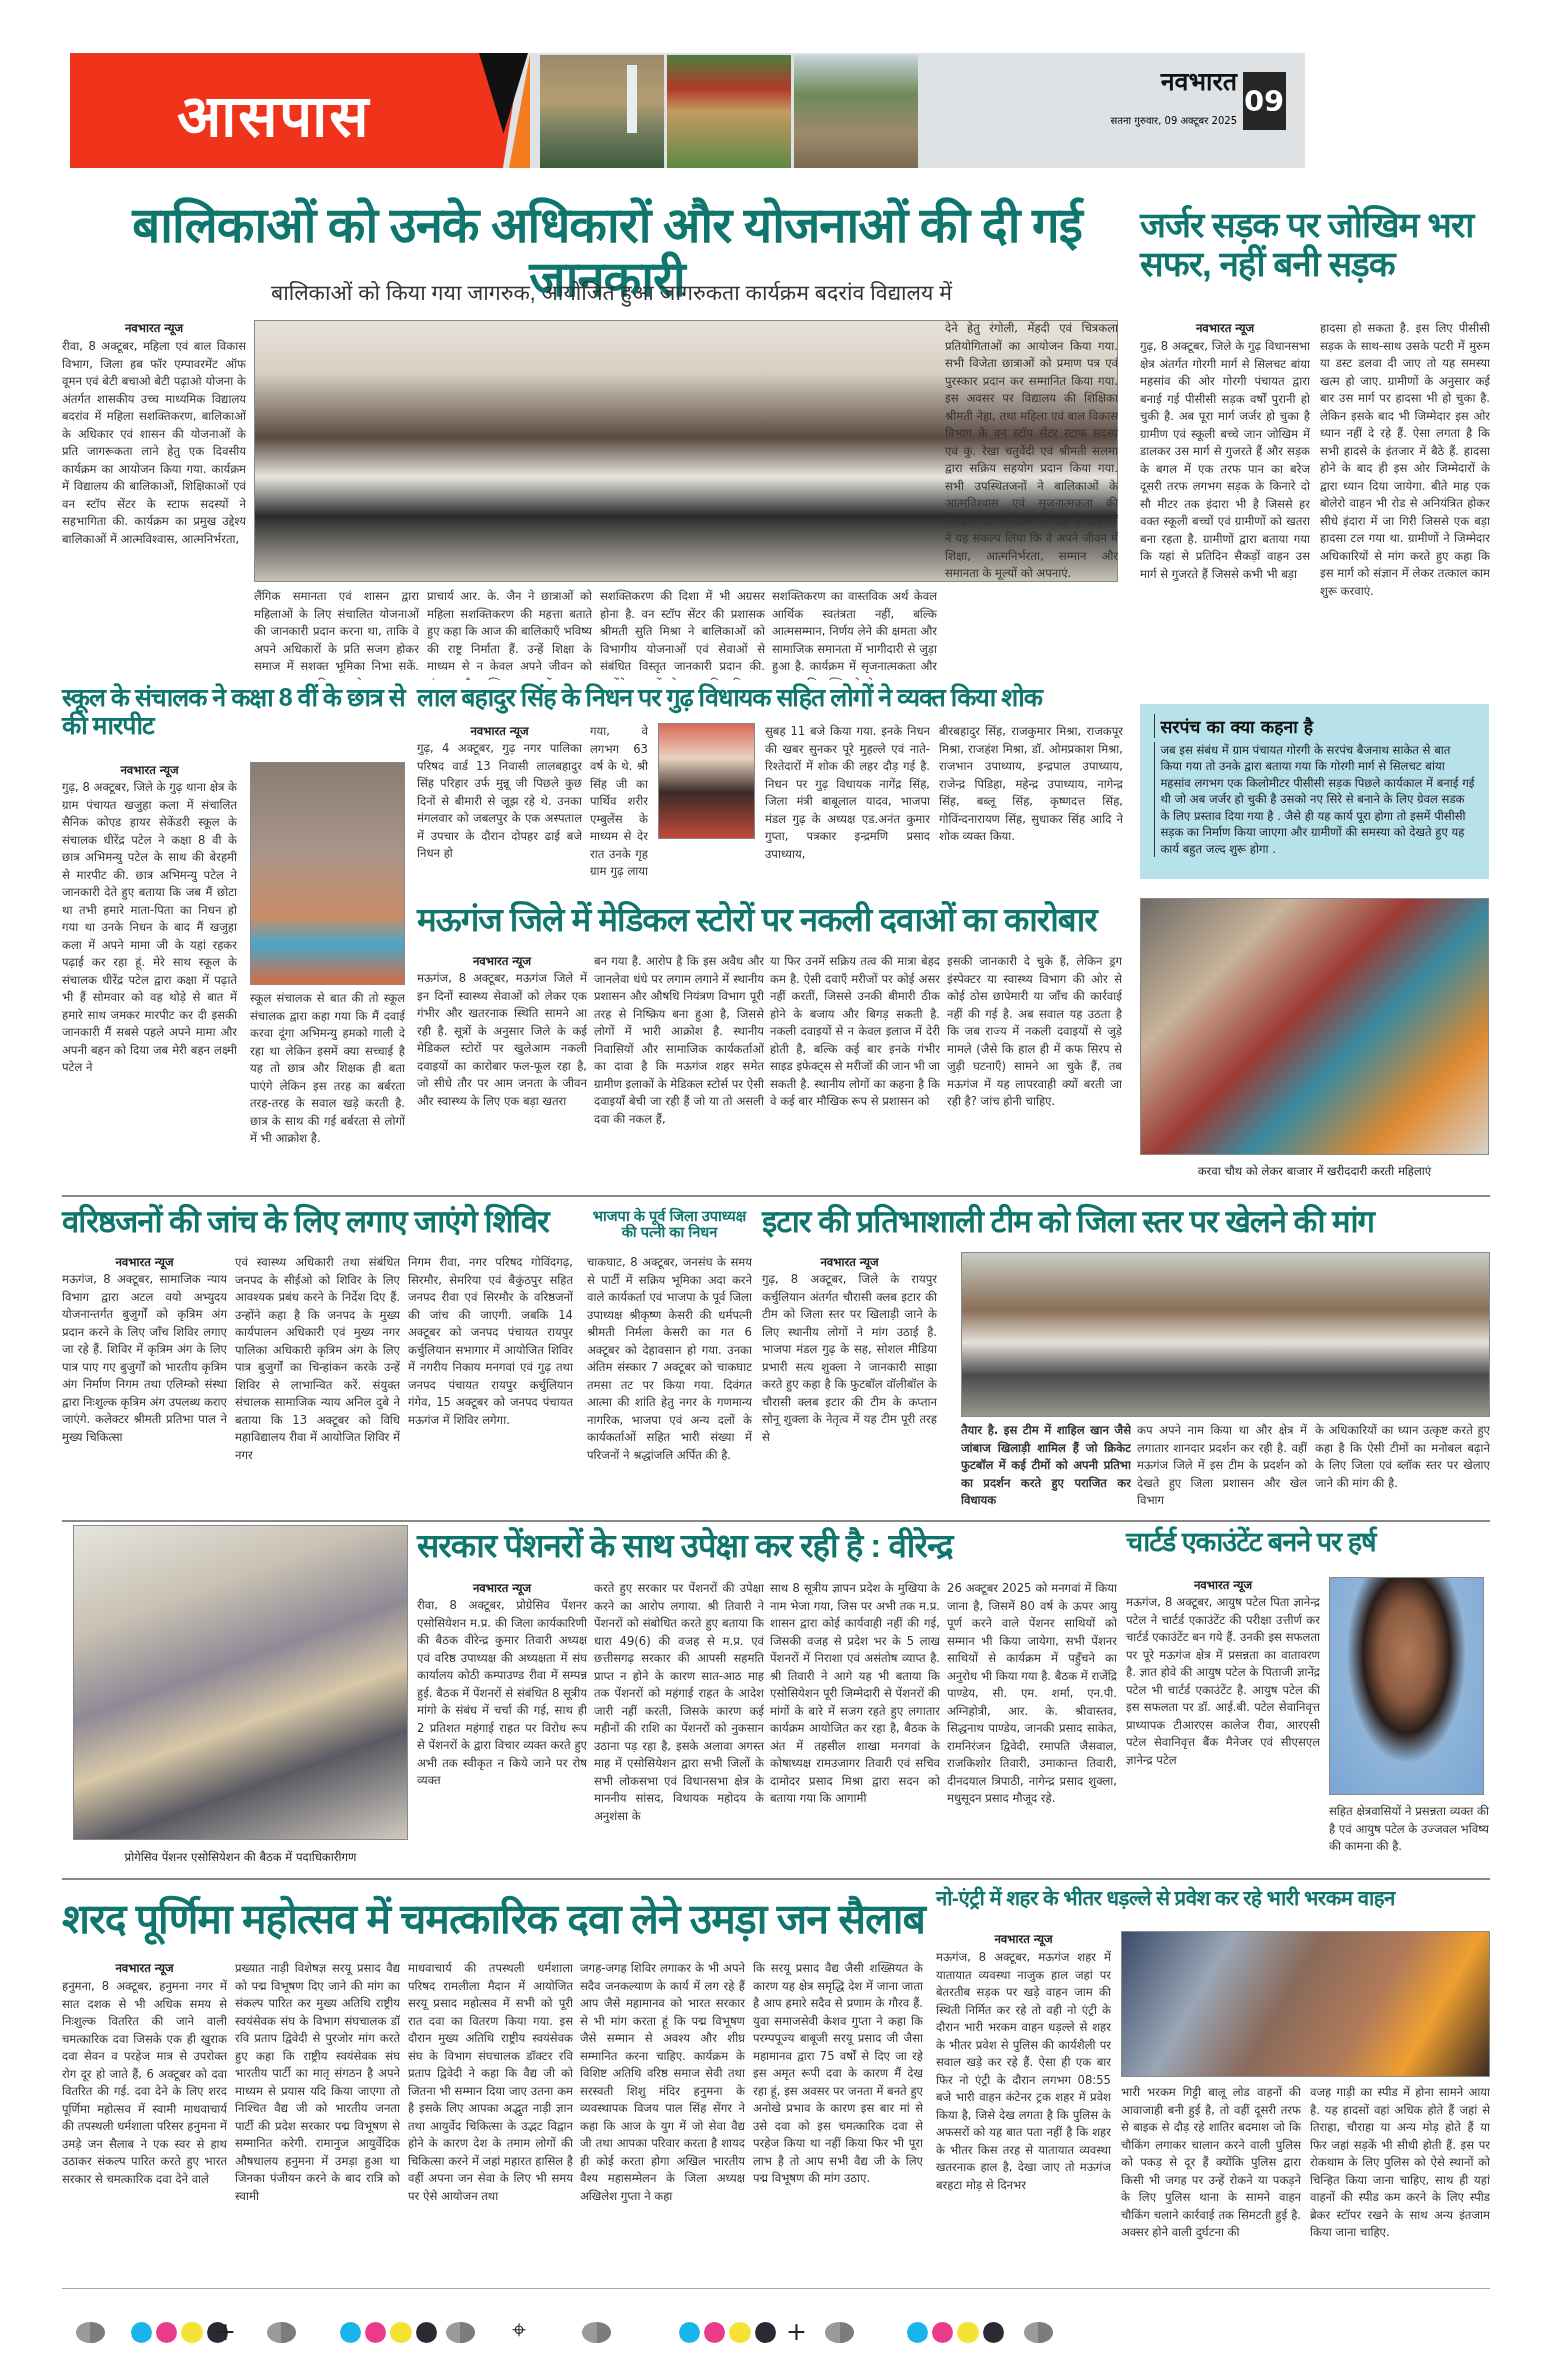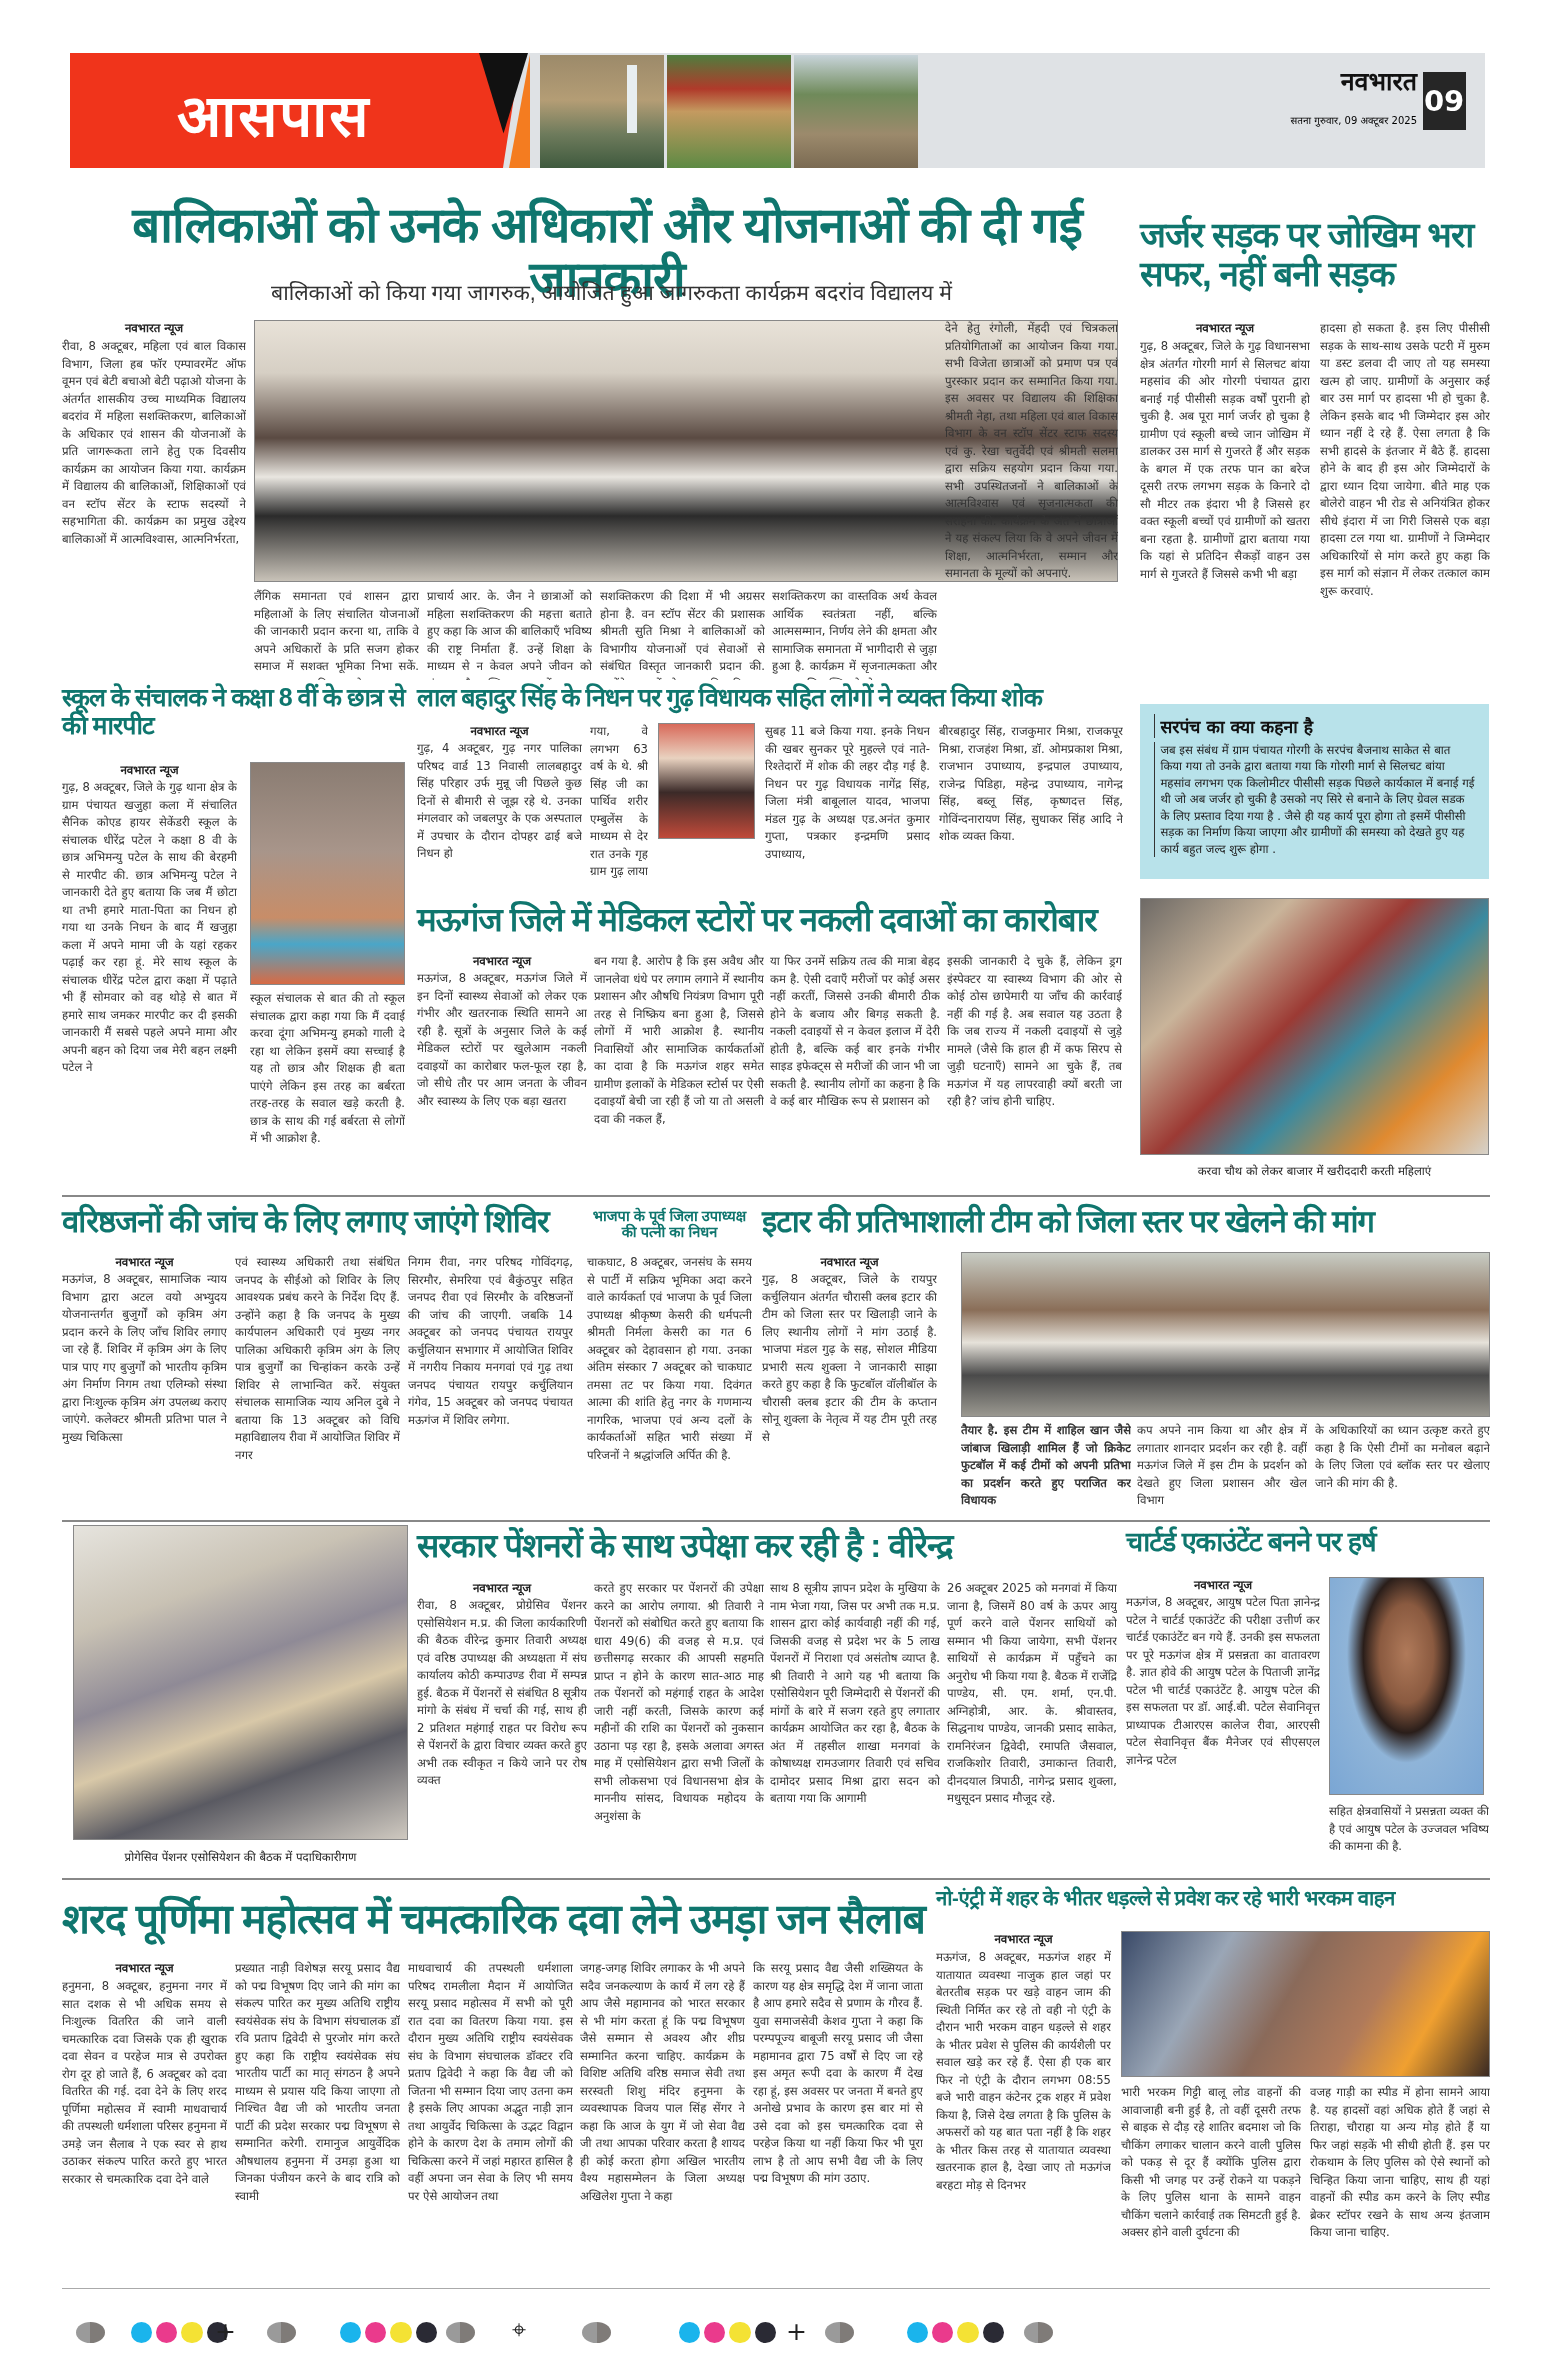--- a/index.html
+++ b/index.html
@@ -1,17 +1,17 @@
 <!DOCTYPE html>
 <html><head>
 <meta charset="utf-8">
 <style>
   * { box-sizing: border-box; margin: 0; padding: 0; }
   body { width: 1553px; height: 2375px; background: #ffffff; font-family: "DejaVu Sans", sans-serif; color: #1a1a1a; position: relative; overflow: hidden; }
-  .page { position: absolute; left: 70px; top: 53px; width: 1415px; }
+  .page { position: absolute; left: 70px; top: 53px; width: 1235px; }
   .masthead { position: relative; height: 115px; background: #dfe2e5; }
   .mast-red { position: absolute; left: 0; top: 0; width: 451px; height: 115px; background: #f0341b; clip-path: polygon(0 0, 100% 0, 96% 100%, 0 100%); }
   .mast-black { position: absolute; left: 409px; top: 0; width: 49px; height: 115px; background: #111; clip-path: polygon(0 0, 100% 0, 50% 70%); }
   .mast-orange { position: absolute; left: 439px; top: 0; width: 21.3px; height: 115px; background: #f47c20; clip-path: polygon(100% 0, 100% 100%, 0 100%); }
   .mast-title { position: absolute; left: 107px; top: 21.3px; font-size: 58px; font-weight: bold; color: #fff; letter-spacing: 1.9px; }
   .mast-photos { position: absolute; left: 470px; top: 1.9px; display: flex; gap: 2.9px; }
   .mast-photo { width: 124px; height: 113px; }
   .ph-fall { background: linear-gradient(180deg, #9c8a6a 0%, #b49d75 40%, #6e7b5c 70%, #3f5a3e 100%); position: relative; }
   .ph-fall::after { content: ""; position: absolute; left: 87px; top: 9.7px; width: 9.7px; height: 68px; background: #e8eef0; }
   .ph-gate { background: linear-gradient(180deg, #4f7d3e 0%, #b03a2a 30%, #c49a60 50%, #5d8a44 100%); }
@@ -64,21 +64,21 @@
 <div class="abs sub" style="left:194px;top:277px;width:835px;font-size:21.3px;text-align:center;">बालिकाओं को किया गया जागरुक, आयोजित हुआ जागरुकता कार्यक्रम बदरांव विद्यालय में</div>
 <div class="abs byline" style="left:62px;top:320px;width:184px;">नवभारत न्यूज</div>
 <div class="col-text body-text" style="left:62px;top:338px;width:184px;height:330px;">रीवा, 8 अक्टूबर, महिला एवं बाल विकास विभाग, जिला हब फॉर एम्पावरमेंट ऑफ वूमन एवं बेटी बचाओ बेटी पढ़ाओ योजना के अंतर्गत शासकीय उच्च माध्यमिक विद्यालय बदरांव में महिला सशक्तिकरण, बालिकाओं के अधिकार एवं शासन की योजनाओं के प्रति जागरूकता लाने हेतु एक दिवसीय कार्यक्रम का आयोजन किया गया. कार्यक्रम में विद्यालय की बालिकाओं, शिक्षिकाओं एवं वन स्टॉप सेंटर के स्टाफ सदस्यों ने सहभागिता की. कार्यक्रम का प्रमुख उद्देश्य बालिकाओं में आत्मविश्वास, आत्मनिर्भरता,</div>
 <div class="photo" style="left:254px;top:320px;width:864px;height:262px;background:linear-gradient(180deg,#e8e2d8 0%,#d6cfc4 20%,#5a4a42 45%,#e9e6e0 60%,#2b2b2b 75%,#c8c2b8 100%);"></div>
 <div class="col-text body-text" style="left:254px;top:588px;width:165px;height:92px;">लैंगिक समानता एवं शासन द्वारा महिलाओं के लिए संचालित योजनाओं की जानकारी प्रदान करना था, ताकि वे अपने अधिकारों के प्रति सजग होकर समाज में सशक्त भूमिका निभा सकें. इस अवसर पर विद्यालय के</div>
 <div class="col-text body-text" style="left:427px;top:588px;width:165px;height:92px;">प्राचार्य आर. के. जैन ने छात्राओं को महिला सशक्तिकरण की महत्ता बताते हुए कहा कि आज की बालिकाएँ भविष्य की राष्ट्र निर्माता हैं. उन्हें शिक्षा के माध्यम से न केवल अपने जीवन को संवारना है, बल्कि समाज में समानता और</div>
 <div class="col-text body-text" style="left:600px;top:588px;width:165px;height:92px;">सशक्तिकरण की दिशा में भी अग्रसर होना है. वन स्टॉप सेंटर की प्रशासक श्रीमती सुति मिश्रा ने बालिकाओं को विभागीय योजनाओं एवं सेवाओं से संबंधित विस्तृत जानकारी प्रदान की. उन्होंने छात्राओं को बताया कि महिला</div>
 <div class="col-text body-text" style="left:772px;top:588px;width:165px;height:92px;">सशक्तिकरण का वास्तविक अर्थ केवल आर्थिक स्वतंत्रता नहीं, बल्कि आत्मसम्मान, निर्णय लेने की क्षमता और सामाजिक समानता में भागीदारी से जुड़ा हुआ है. कार्यक्रम में सृजनात्मकता और आत्म-अभिव्यक्ति को प्रोत्साहन</div>
 <div class="col-text body-text" style="left:945px;top:320px;width:173px;height:359px;">देने हेतु रंगोली, मेंहदी एवं चित्रकला प्रतियोगिताओं का आयोजन किया गया. सभी विजेता छात्राओं को प्रमाण पत्र एवं पुरस्कार प्रदान कर सम्मानित किया गया. इस अवसर पर विद्यालय की शिक्षिका श्रीमती नेहा, तथा महिला एवं बाल विकास विभाग के वन स्टॉप सेंटर स्टाफ सदस्य एवं कु. रेखा चतुर्वेदी एवं श्रीमती सलमा द्वारा सक्रिय सहयोग प्रदान किया गया. सभी उपस्थितजनों ने बालिकाओं के आत्मविश्वास एवं सृजनात्मकता की सराहना की. कार्यक्रम के अंत में छात्राओं ने यह संकल्प लिया कि वे अपने जीवन में शिक्षा, आत्मनिर्भरता, सम्मान और समानता के मूल्यों को अपनाएं.</div>
 
-<div class="abs headline" style="left:1140px;top:206px;width:349px;font-size:35px;margin-top:10px;">जर्जर सड़क पर जोखिम भरा सफर, नहीं बनी सड़क</div>
+<div class="abs headline" style="left:1140px;top:206px;width:349px;font-size:35px;">जर्जर सड़क पर जोखिम भरा सफर, नहीं बनी सड़क</div>
 <div class="abs byline" style="left:1140px;top:320px;width:170px;">नवभारत न्यूज</div>
 <div class="col-text body-text" style="left:1140px;top:338px;width:170px;height:359px;">गुढ़, 8 अक्टूबर, जिले के गुढ़ विधानसभा क्षेत्र अंतर्गत गोरगी मार्ग से सिलचट बांया महसांव की ओर गोरगी पंचायत द्वारा बनाई गई पीसीसी सड़क वर्षों पुरानी हो चुकी है. अब पूरा मार्ग जर्जर हो चुका है ग्रामीण एवं स्कूली बच्चे जान जोखिम में डालकर उस मार्ग से गुजरते हैं और सड़क के बगल में एक तरफ पान का बरेज दूसरी तरफ लगभग सड़क के किनारे दो सौ मीटर तक इंदारा भी है जिससे हर वक्त स्कूली बच्चों एवं ग्रामीणों को खतरा बना रहता है. ग्रामीणों द्वारा बताया गया कि यहां से प्रतिदिन सैकड़ों वाहन उस मार्ग से गुजरते हैं जिससे कभी भी बड़ा</div>
 <div class="col-text body-text" style="left:1320px;top:320px;width:170px;height:378px;">हादसा हो सकता है. इस लिए पीसीसी सड़क के साथ-साथ उसके पटरी में मुरुम या डस्ट डलवा दी जाए तो यह समस्या खत्म हो जाए. ग्रामीणों के अनुसार कई बार उस मार्ग पर हादसा भी हो चुका है. लेकिन इसके बाद भी जिम्मेदार इस ओर ध्यान नहीं दे रहे हैं. ऐसा लगता है कि सभी हादसे के इंतजार में बैठे हैं. हादसा होने के बाद ही इस ओर जिम्मेदारों के द्वारा ध्यान दिया जायेगा. बीते माह एक बोलेरो वाहन भी रोड से अनियंत्रित होकर सीधे इंदारा में जा गिरी जिससे एक बड़ा हादसा टल गया था. ग्रामीणों ने जिम्मेदार अधिकारियों से मांग करते हुए कहा कि इस मार्ग को संज्ञान में लेकर तत्काल काम शुरू करवाएं.</div>
 <div class="box-sarpanch" style="left:1140px;top:704px;width:349px;height:175px;">
   <h3>सरपंच का क्या कहना है</h3>
   <p>जब इस संबंध में ग्राम पंचायत गोरगी के सरपंच बैजनाथ साकेत से बात किया गया तो उनके द्वारा बताया गया कि गोरगी मार्ग से सिलचट बांया महसांव लगभग एक किलोमीटर पीसीसी सड़क पिछले कार्यकाल में बनाई गई थी जो अब जर्जर हो चुकी है उसको नए सिरे से बनाने के लिए ग्रेवल सडक के लिए प्रस्ताव दिया गया है . जैसे ही यह कार्य पूरा होगा तो इसमें पीसीसी सड़क का निर्माण किया जाएगा और ग्रामीणों की समस्या को देखते हुए यह कार्य बहुत जल्द शुरू होगा .</p>
 </div>
 
 <div class="abs headline" style="left:62px;top:684px;width:349px;font-size:25px;">स्कूल के संचालक ने कक्षा 8 वीं के छात्र से की मारपीट</div>
 <div class="abs byline" style="left:62px;top:762px;width:175px;">नवभारत न्यूज</div>

